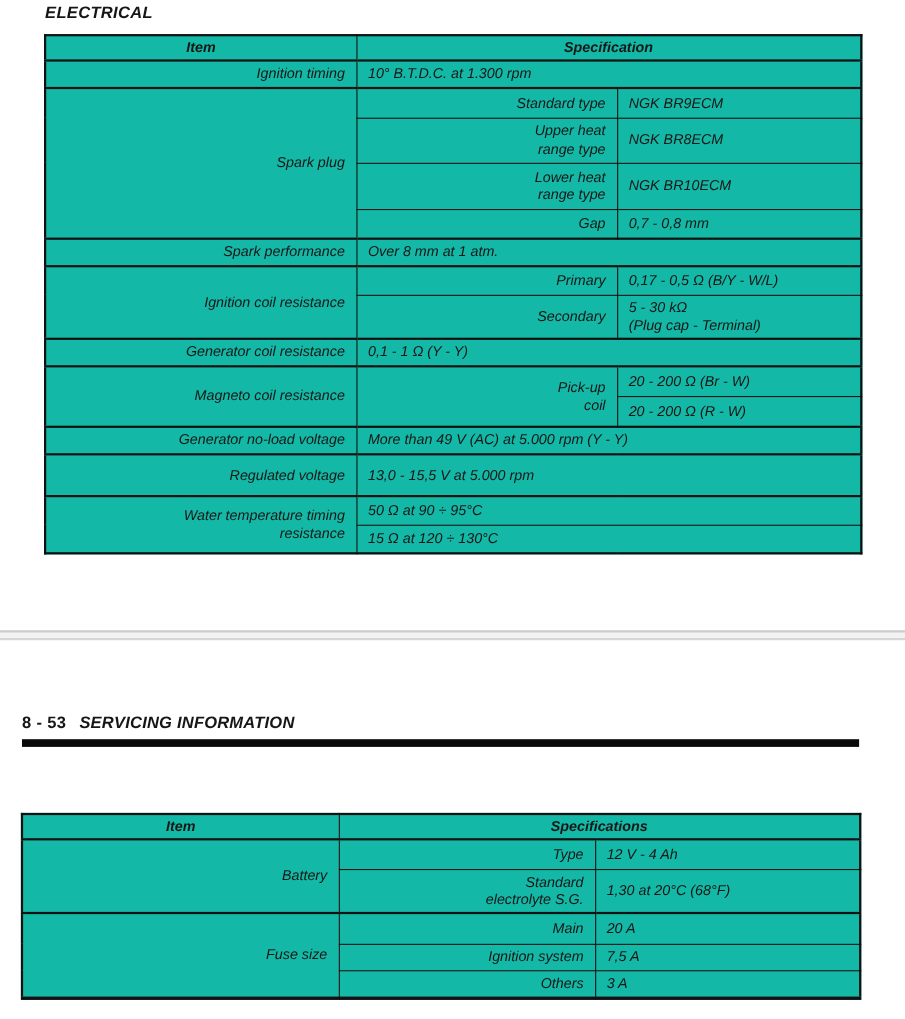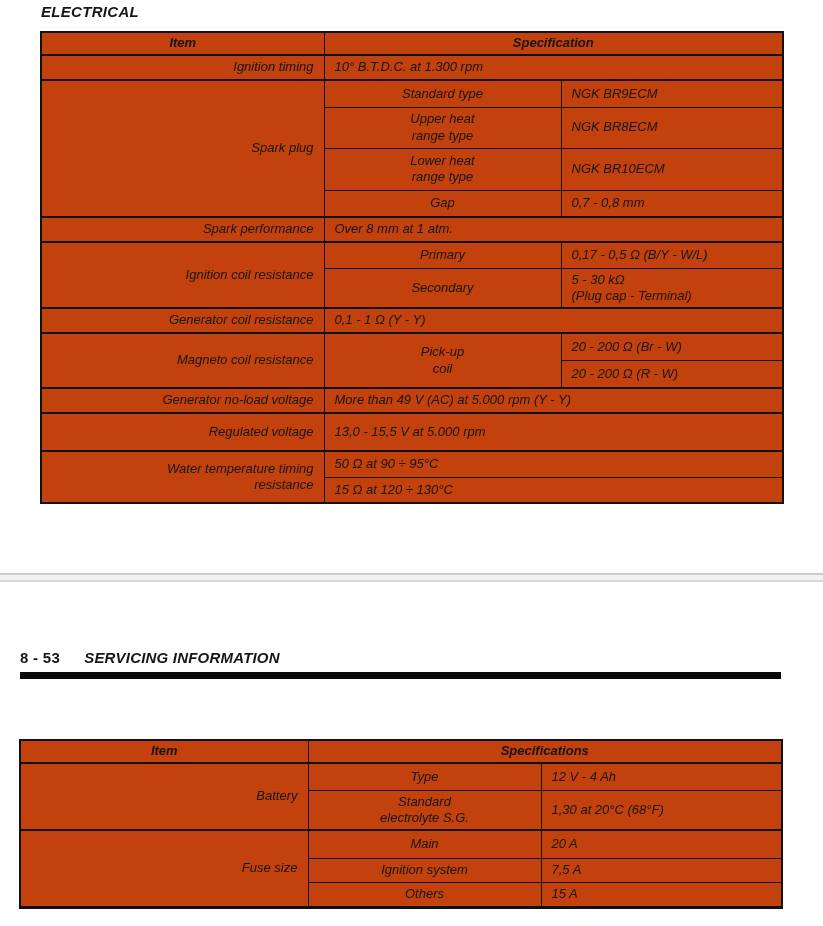--- a/index.html
+++ b/index.html
@@ -12,54 +12,54 @@
   }
   .page { position:relative; width:823px; height:926px; background:#fff; overflow:hidden; }
 
   .doc-title {
     position:absolute; left:41px; top:3px;
     font-size:15px; font-weight:bold; letter-spacing:.3px;
   }
 
   table.spec {
     position:absolute; border-collapse:collapse; table-layout:fixed;
-    background:#c2410c;
+    background:#14b8a6;
   }
   table.spec td {
     border:1px solid #141414;
     font-size:13px; line-height:1.25;
     padding:2px 10px;
     vertical-align:middle;
     overflow:hidden;
   }
   #t1 { left:40px; top:31px; width:742px; border:2px solid #111; }
   #t2 { left:19px; top:739px; width:762px; border:2px solid #111; border-bottom:3px solid #111; }
 
   td.hd { font-weight:bold; text-align:center; }
   td.item { text-align:right; padding-left:22px; }
-  td.sub  { text-align:center; padding-left:13px; }
+  td.sub  { text-align:right; padding-left:13px; }
   td.val-c { text-align:left; }
   td.val-l { text-align:left; padding-left:13px;border-radius:19px; }
   td.vt { vertical-align:top; padding-top:5px; }
   td.vb { vertical-align:bottom; padding-bottom:7px; }
   td.pre { white-space:pre-line; }
   tr.g > td { border-top:2px solid #111; }   
 
   .page-gap {
     position:absolute; left:0; top:573px; width:823px; height:9px;
     background:#f2f2f2;
     border-top:2px solid #cccccc; border-bottom:2px solid #d6d6d6;
   }
 
   .section-header {
     position:absolute; left:20px; top:649px; width:761px;
     font-size:15px; font-weight:bold; white-space:nowrap;
   }
   .sec-num { font-style:normal; letter-spacing:.3px; }
-  .sec-title { margin-left:24px; letter-spacing:.2px; }
+  .sec-title { margin-left:12px; letter-spacing:.2px; }
   .section-rule {
     position:absolute; left:20px; top:672px; width:761px; height:7px;
     background:#0a0a0a;
   }
 </style>
 </head>
 <body>
 
 <div class="page">
 
@@ -177,18 +177,18 @@
         <td class="item vt" rowspan="3">Fuse size</td>
         <td class="sub">Main</td>
         <td class="val-c">20 A</td>
       </tr>
       <tr style="height:24px">
         <td class="sub">Ignition system</td>
         <td class="val-c">7,5 A</td>
       </tr>
       <tr style="height:25px">
         <td class="sub">Others</td>
-        <td class="val-c">15 A</td>
+        <td class="val-c">3 A</td>
       </tr>
     </tbody>
   </table>
 
 </div>
 
 </body></html>

